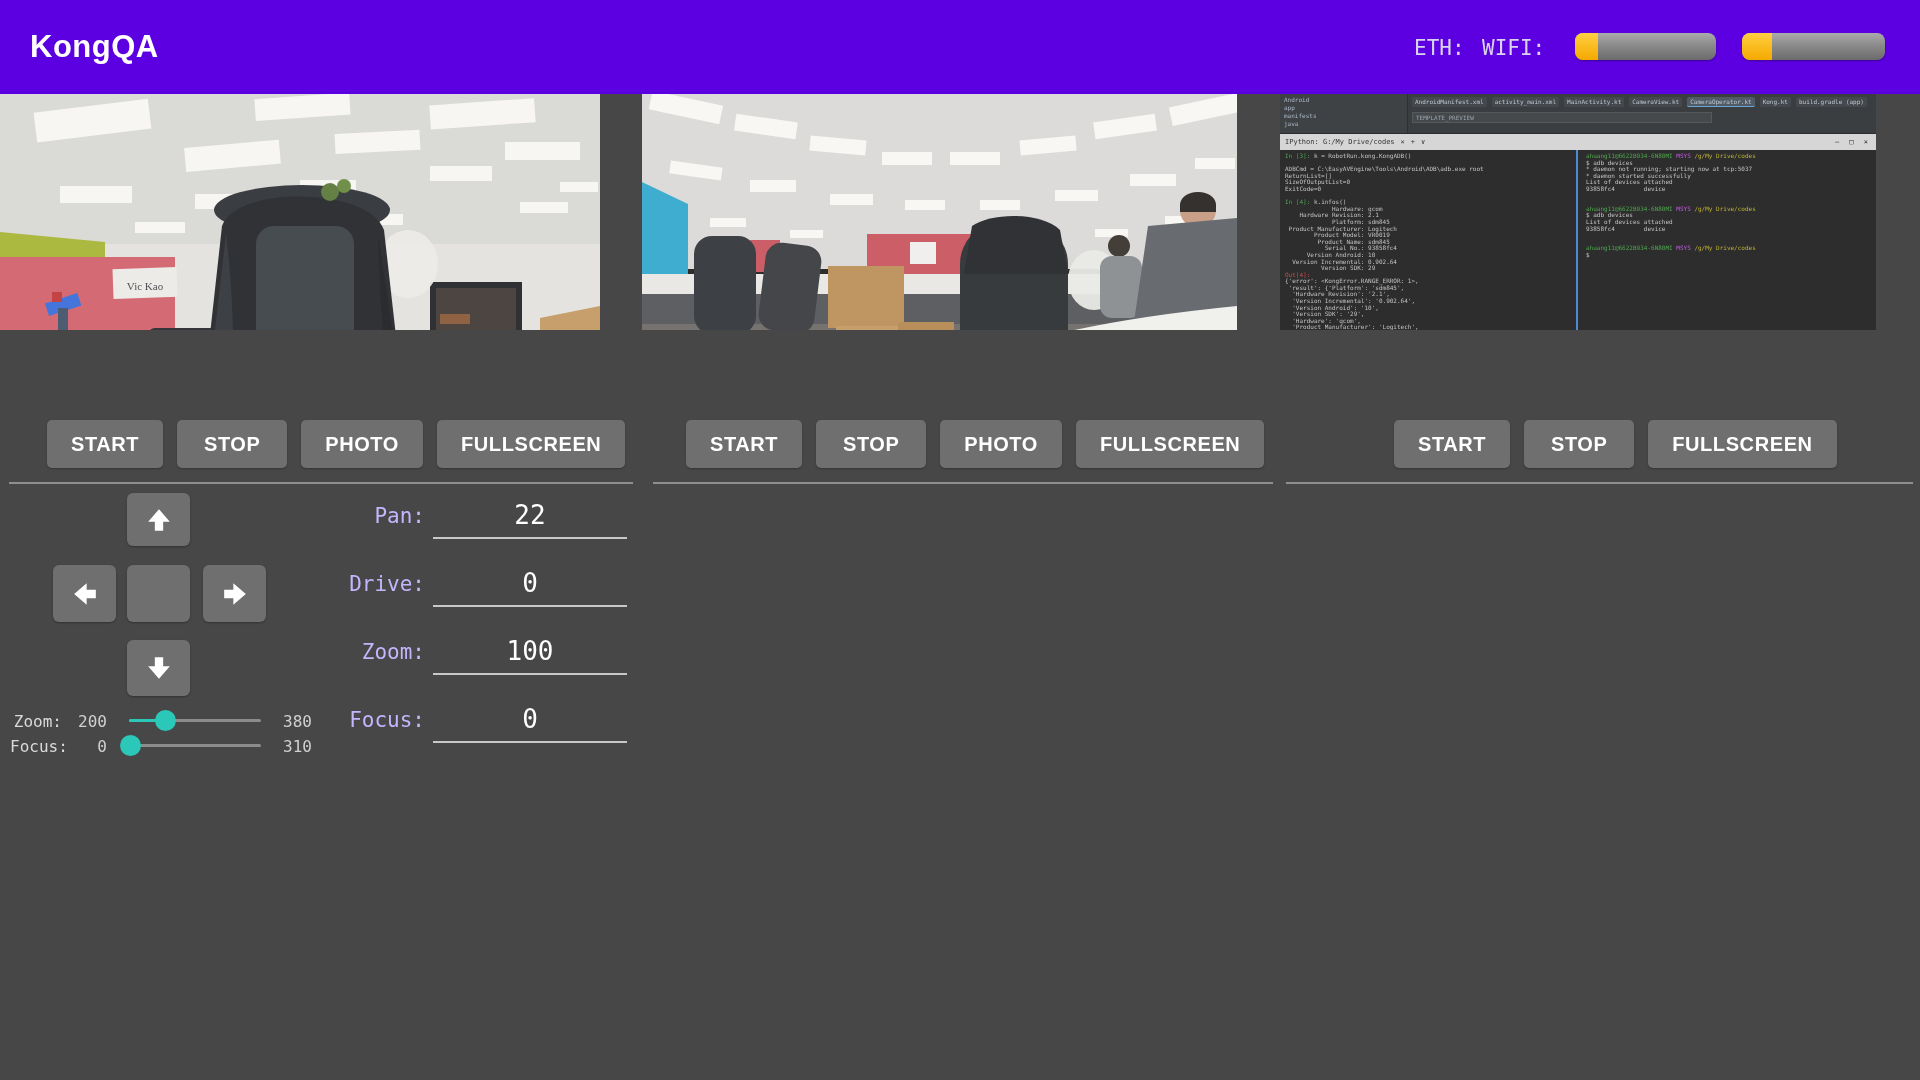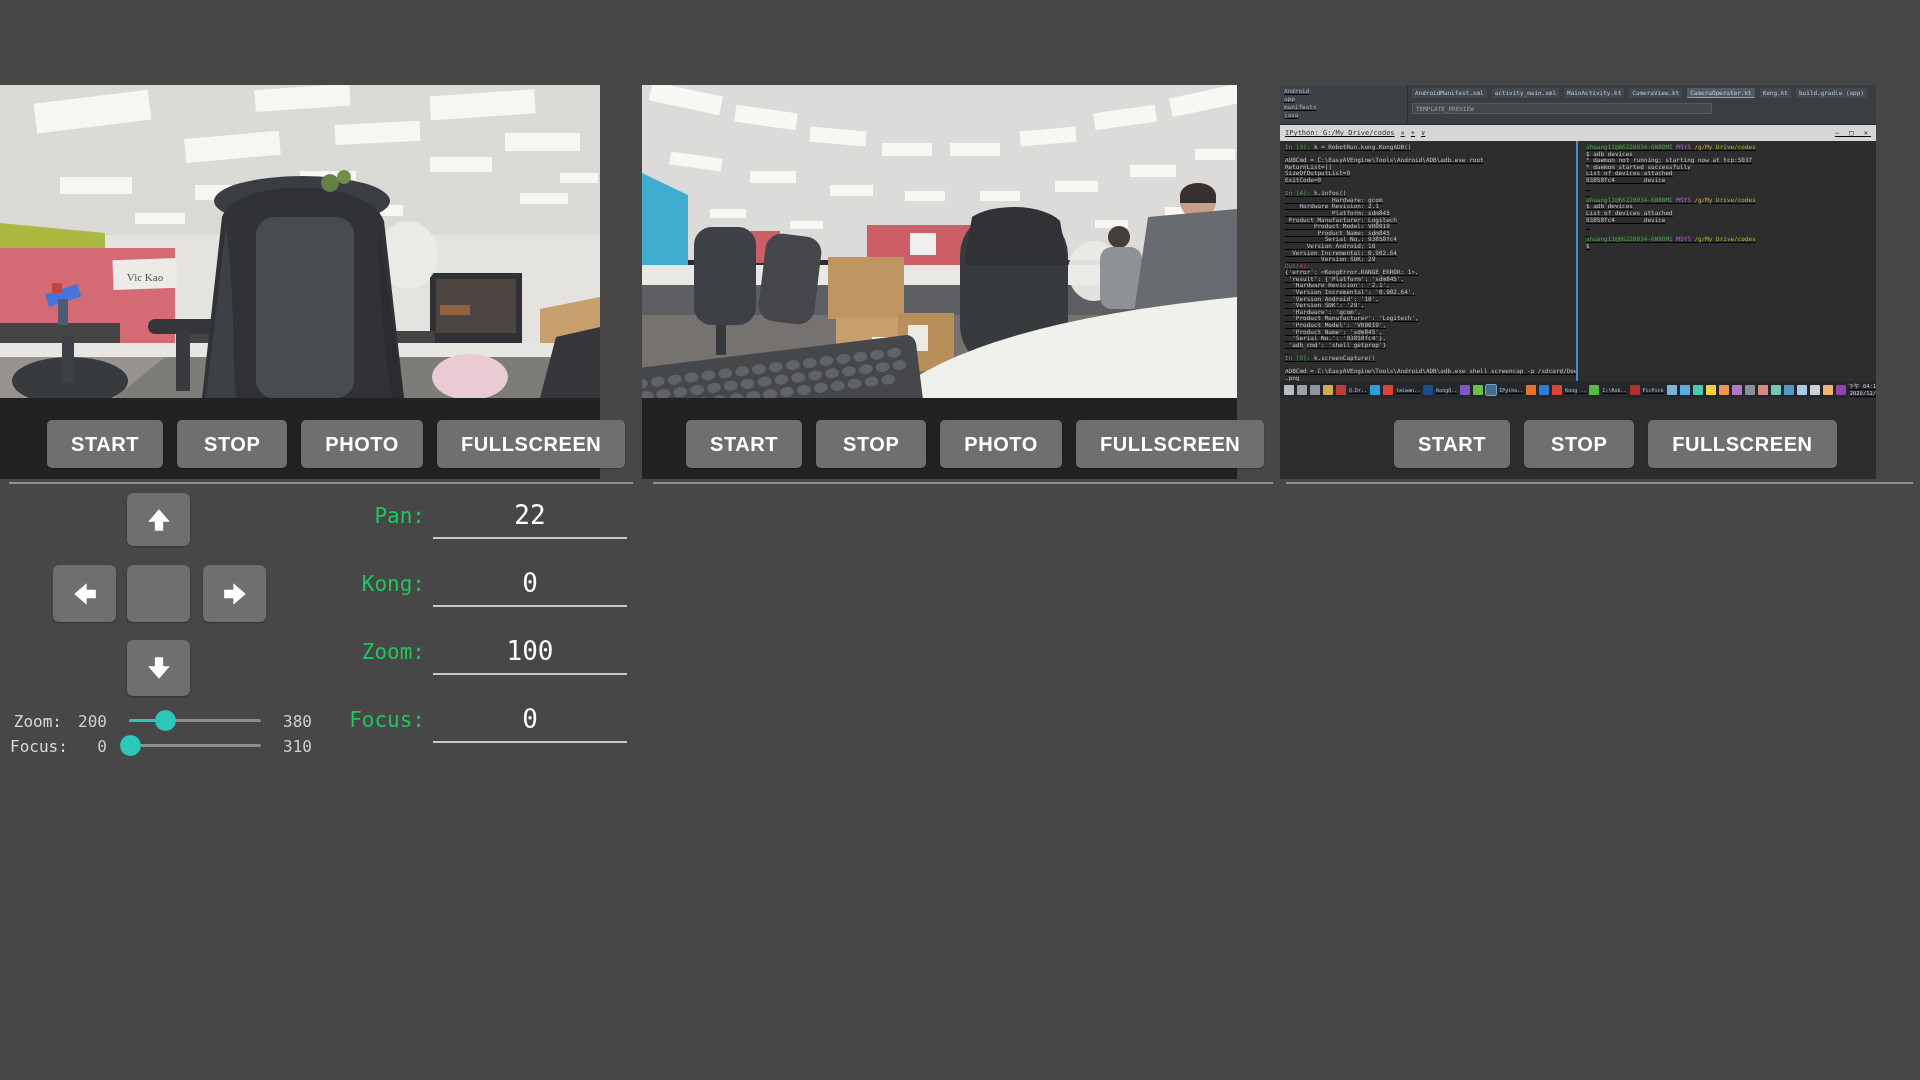--- a/index.html
+++ b/index.html
@@ -16,21 +16,21 @@
   .eth-label  { left:1414px; }
   .wifi-label { left:1482px; }
   .progress { position:absolute; top:33px; height:27px; border-radius:8px; overflow:hidden;
               background:linear-gradient(180deg,#ababab 0%,#8b8b8b 45%,#6b6b6b 100%);
               box-shadow:0 1px 2px rgba(0,0,0,.35); }
   .progress.eth  { left:1575px; width:141px; }
   .progress.wifi { left:1742px; width:143px; }
   .progress .fill { height:100%; background:linear-gradient(180deg,#ffd042,#f5a800); }
 
   
-  .video { position:absolute; top:85px; height:394px; background:#222; overflow:hidden;text-decoration:underline; }
+  .video { position:absolute; top:94px; height:236px; background:#222; overflow:hidden; }
   .video1 { left:0;     width:600px; }
   .video2 { left:642px; width:595px; }
   .video3 { left:1280px;width:596px; background:#2d2d2d; }
   .video svg { display:block; }
 
   
   .btn-row { position:absolute; top:420px; display:flex; gap:14px; }
   .btn-row1 { left:47px; }
   .btn-row2 { left:686px; }
   .btn-row3 { left:1394px; }
@@ -67,21 +67,21 @@
              border-radius:2px; cursor:pointer; }
   .sz-track { top:719px; } .sf-track { top:744px; }
   .s-fill  { position:absolute; height:3px; background:#2bc7b8; border-radius:2px; }
   .s-handle { position:absolute; width:21px; height:21px; border-radius:50%;
               background:#2bc7b8; cursor:pointer; }
   .sz-handle { left:155px; top:710px; }
   .sf-handle { left:120px; top:735px; }
 
   
   .f-label { position:absolute; left:300px; width:125px; text-align:right;
-             font-family:"DejaVu Sans Mono",monospace; font-size:21px; color:#22c55e; }
+             font-family:"DejaVu Sans Mono",monospace; font-size:21px; color:#c4b5fd; }
   .f-value { position:absolute; left:433px; width:194px; text-align:center;
              font-family:"DejaVu Sans Mono",monospace; font-size:26px; color:#ffffff; }
   .f-line  { position:absolute; left:433px; width:194px; height:2px; background:#c8c8c8; }
   .fr1 .f-label{top:504px} .fr1 .f-value{top:500px} .fr1 .f-line{top:537px}
   .fr2 .f-label{top:572px} .fr2 .f-value{top:568px} .fr2 .f-line{top:605px}
   .fr3 .f-label{top:640px} .fr3 .f-value{top:636px} .fr3 .f-line{top:673px}
   .fr4 .f-label{top:708px} .fr4 .f-value{top:704px} .fr4 .f-line{top:741px}
 
   
   .sc { width:596px; height:313px; display:flex; flex-direction:column;
@@ -111,20 +111,31 @@
   .tb-ic.hl { outline:1px solid #6aa7d8; }
   .tb-lbl { font-size:5px; color:#c5c5c5; white-space:nowrap; flex:0 0 auto; }
   .tb-clock { margin-left:auto; text-align:right; font-size:5.5px; line-height:6.5px;
               color:#d5d5d5; white-space:nowrap; flex:0 0 auto; }
 </style>
 </head>
 <body>
 
 <div class="page">
 
+  <div class="header">
+    <div class="app-title">KongQA</div>
+    <div class="net-label eth-label">ETH:</div>
+    <div class="net-label wifi-label">WIFI:</div>
+    <div class="progress eth">
+      <div class="fill" id="eth-fill" style="width: 16%;"></div>
+    </div>
+    <div class="progress wifi">
+      <div class="fill" id="wifi-fill" style="width: 21%;"></div>
+    </div>
+  </div>
 
   <div class="video video1">
     <svg width="600" height="313" viewBox="0 0 600 313">
       <rect x="0" y="0" width="600" height="165" fill="#d9d8d5"></rect>
       <g fill="#f7f6f2">
         <rect x="35" y="12" width="115" height="30" transform="rotate(-7 90 27)"></rect>
         <rect x="185" y="50" width="95" height="24" transform="rotate(-5 230 62)"></rect>
         <rect x="255" y="2" width="95" height="22" transform="rotate(-4 300 13)"></rect>
         <rect x="335" y="38" width="85" height="20" transform="rotate(-3 375 48)"></rect>
         <rect x="430" y="8" width="105" height="24" transform="rotate(-4 480 20)"></rect>
@@ -492,21 +503,21 @@
   </div>
   <div class="s-handle sf-handle"></div>
   <div class="s-max sf-text">310</div>
 
   <div class="fr1">
     <div class="f-label">Pan:</div>
     <div class="f-value">22</div>
     <div class="f-line"></div>
   </div>
   <div class="fr2">
-    <div class="f-label">Kong:</div>
+    <div class="f-label">Drive:</div>
     <div class="f-value">0</div>
     <div class="f-line"></div>
   </div>
   <div class="fr3">
     <div class="f-label">Zoom:</div>
     <div class="f-value">100</div>
     <div class="f-line"></div>
   </div>
   <div class="fr4">
     <div class="f-label">Focus:</div>

